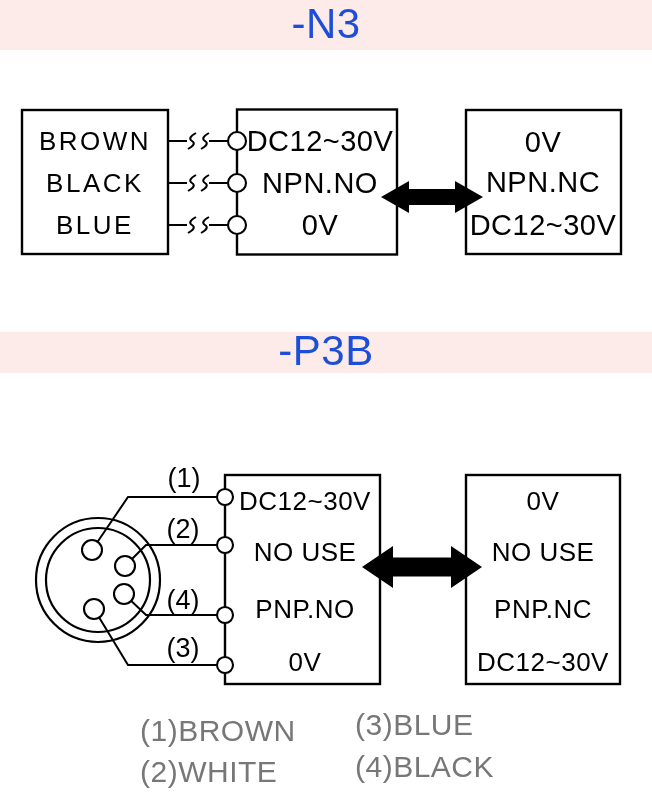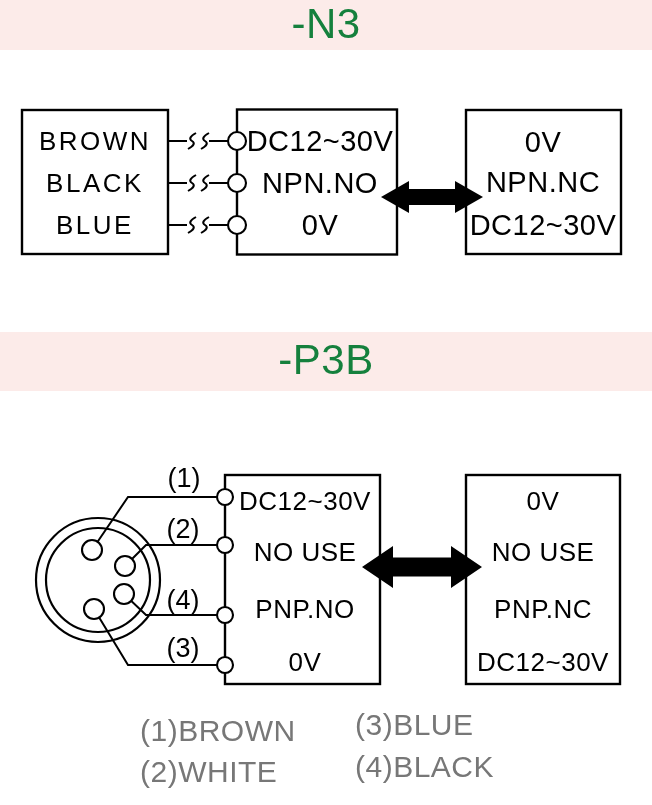--- a/index.html
+++ b/index.html
@@ -21,26 +21,26 @@
     left:0;
     width:652px;
     background:var(--band);
     display:flex;
     align-items:center;
     justify-content:center;
   }
   .band-title{
     font-size:42px;
     line-height:1;
-    color:#15803d;
+    color:#1d4ed8;
     letter-spacing:0.5px;
     padding-bottom:3px;
   }
   #band-n3{top:0;height:50px;}
-  #band-p3b{top:332px;height:59px;}
+  #band-p3b{top:332px;height:41px;}
   svg{position:absolute;left:0;display:block;}
   #svg-n3{top:50px;}
   #svg-p3b{top:384px;}
   .box{fill:none;stroke:var(--ink);stroke-width:2.4;}
   .wire{stroke:var(--ink);stroke-width:2;fill:none;}
   .squiggle{stroke:var(--ink);stroke-width:2;fill:none;}
   .terminal{fill:#ffffff;stroke:var(--ink);stroke-width:2.1;}
   .pin{fill:#ffffff;stroke:var(--ink);stroke-width:2.1;}
   .ring{fill:none;stroke:var(--ink);stroke-width:2.2;}
   .arrow{fill:var(--ink);stroke:none;}

